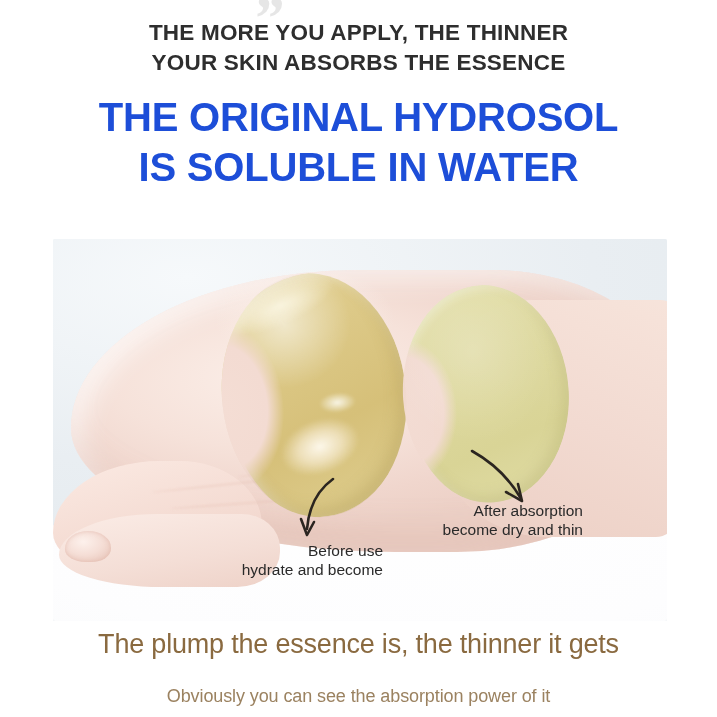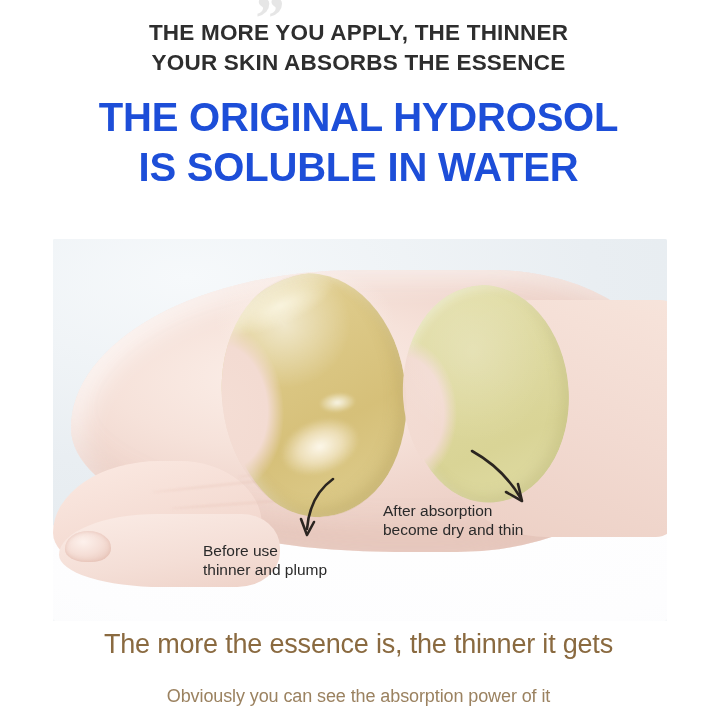--- a/index.html
+++ b/index.html
@@ -289,21 +289,21 @@
 
   
   .annot {
     position: absolute;
     font-family: "Liberation Sans", sans-serif;
     font-size: 15.5px;
     font-weight: 400;
     color: #2a2a2a;
     line-height: 1.22;
     white-space: pre-line;
-    text-align: left;
+    text-align: right;
   }
   .annot-before { left: 150px; top: 303px; width: 180px; }
   .annot-after  { left: 330px; top: 263px; width: 200px; }
 
   
   .caption-block {
     position: absolute;
     left: 0;
     top: 628px;
     width: 717px;
@@ -378,24 +378,24 @@
       <path d="M44 4 C 30 14, 20 30, 18 54" fill="none" stroke="#2b2520" stroke-width="2.6" stroke-linecap="round"></path>
       <path d="M12 44 L 18 60 L 25 47" fill="none" stroke="#2b2520" stroke-width="2.6" stroke-linecap="round" stroke-linejoin="round"></path>
     </svg>
 
     <svg class="arrow-svg arrow-right" width="80" height="64" viewBox="0 0 80 64">
       <path d="M4 4 C 22 14, 40 30, 52 50" fill="none" stroke="#2b2520" stroke-width="2.6" stroke-linecap="round"></path>
       <path d="M38 45 L 54 54 L 50 37" fill="none" stroke="#2b2520" stroke-width="2.6" stroke-linecap="round" stroke-linejoin="round"></path>
     </svg>
 
     <div class="annot annot-before">Before use
-thinner and plump</div>
+hydrate and become</div>
 
     <div class="annot annot-after">After absorption
 become dry and thin</div>
   </div>
 
   <div class="caption-block">
-    <div class="caption-main">The more the essence is, the thinner it gets</div>
+    <div class="caption-main">The plump the essence is, the thinner it gets</div>
     <div class="caption-sub">Obviously you can see the absorption power of it</div>
   </div>
 
 </div>
 
 </body></html>

